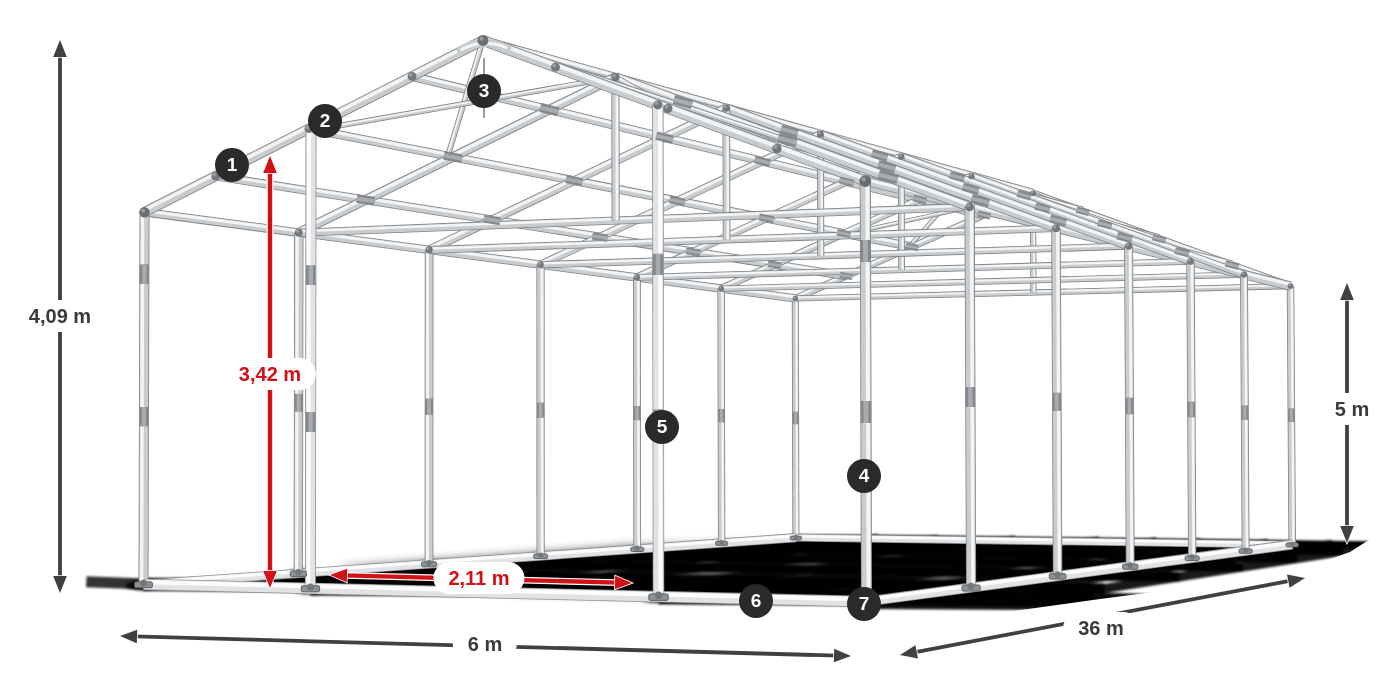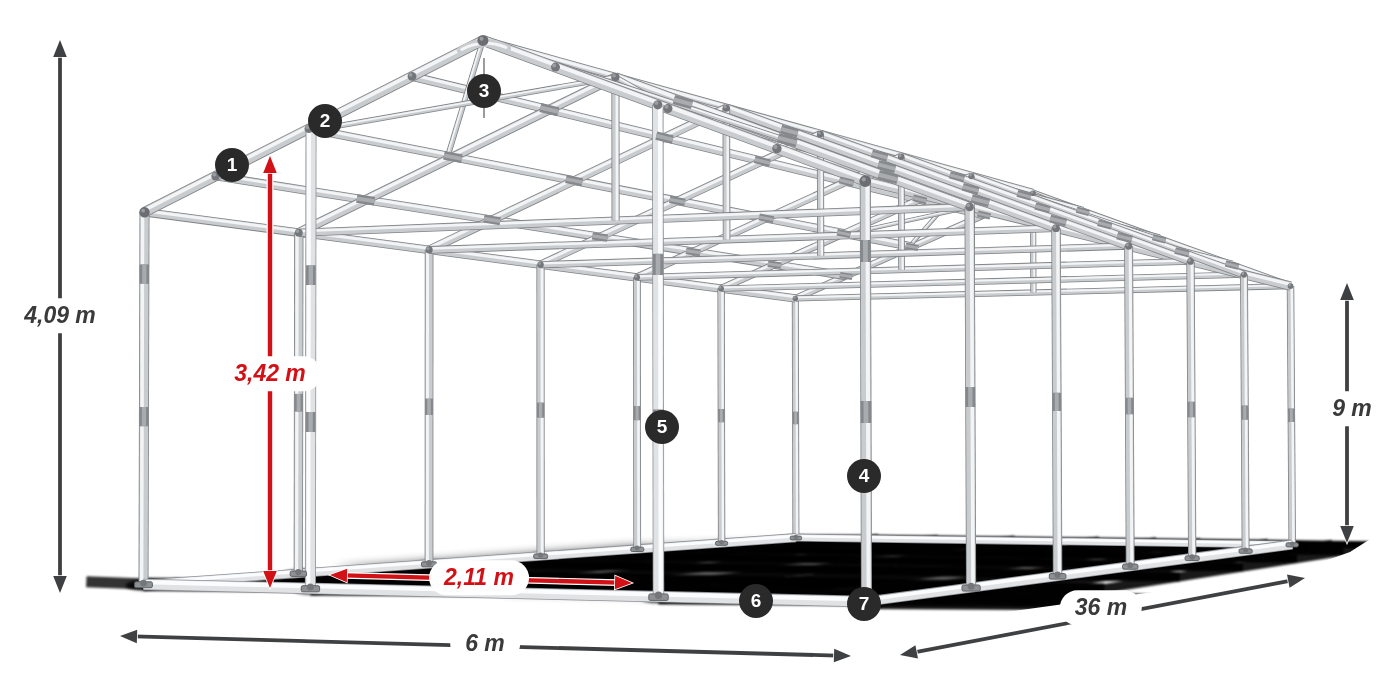--- a/index.html
+++ b/index.html
@@ -1,20 +1,20 @@
 <!DOCTYPE html>
 <html><head>
 <meta charset="utf-8">
 <style>
   html,body{margin:0;padding:0;background:#fff;}
   .stage{position:relative;width:1400px;height:700px;background:#fff;overflow:hidden;
          font-family:"Liberation Sans","DejaVu Sans",sans-serif;}
   .stage svg{position:absolute;left:0;top:0;}
   .pill{position:absolute;transform:translate(-50%,-50%);background:#fff;border-radius:19px;
-        padding:5px 15px;font-size:23px;font-weight:bold;white-space:nowrap;line-height:1.1;font-style:italic;}
+        padding:5px 15px;font-size:20px;font-weight:bold;white-space:nowrap;line-height:1.1;}
   .pill.dark{color:#3a3a3a;}
   .pill.red{color:#d11116;}
   .marker{position:absolute;transform:translate(-50%,-50%);width:34px;height:34px;border-radius:50%;
           background:#2a2a2a;color:#fff;font-size:19px;font-weight:bold;display:flex;
           align-items:center;justify-content:center;}
 </style>
 </head>
 <body>
 
 <div class="stage">
@@ -557,22 +557,22 @@
 <polygon points="1347,283 1340.2,300 1353.8,300" fill="#3e4042" stroke="#ffffff" stroke-width="1.6" paint-order="stroke"></polygon>
 <polygon points="1347,543 1340.2,526 1353.8,526" fill="#3e4042" stroke="#ffffff" stroke-width="1.6" paint-order="stroke"></polygon>
       </g>
 <line x1="484" y1="58" x2="484" y2="118" stroke="#9a9da0" stroke-width="2"></line>
 
   </svg>
 <div class="pill dark" style="left:60px;top:316px;">4,09 m</div>
 <div class="pill red" style="left:270px;top:374px;text-align:center;">3,42 m</div>
 <div class="pill red" style="left:479px;top:578px;">2,11 m</div>
 <div class="pill dark" style="left:485px;top:644px;text-align:center;">6 m</div>
-<div class="pill dark" style="left:1101px;top:608px;">36 m</div>
-<div class="pill dark" style="left:1352px;top:409px;">9 m</div>
+<div class="pill dark" style="left:1101px;top:628px;">36 m</div>
+<div class="pill dark" style="left:1352px;top:409px;">5 m</div>
 <div class="marker" style="left:232px;top:165px;">1</div>
 <div class="marker" style="left:325px;top:121px;">2</div>
 <div class="marker" style="left:484px;top:91px;">3</div>
 <div class="marker" style="left:864px;top:476px;">4</div>
 <div class="marker" style="left:662px;top:427px;">5</div>
 <div class="marker" style="left:756px;top:601px;">6</div>
 <div class="marker" style="left:864px;top:604px;">7</div>
 </div>
 
 </body></html>

